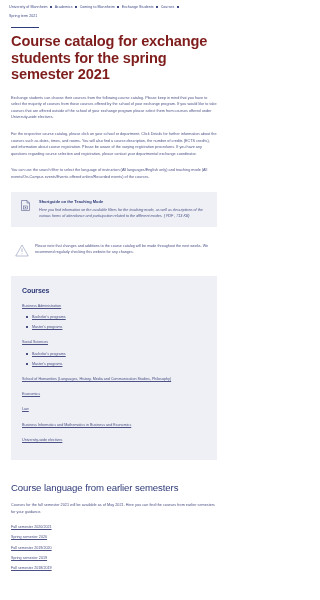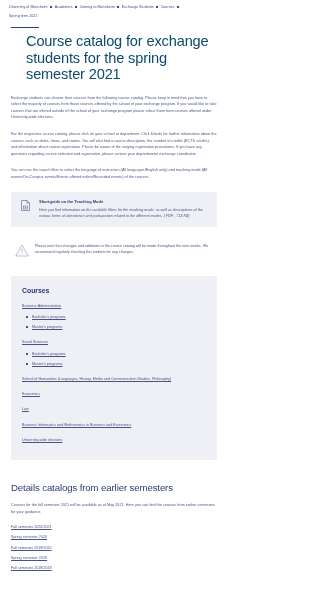--- a/index.html
+++ b/index.html
@@ -55,24 +55,24 @@
   
   .title-rule {
     width: 28px;
     height: 1.6px;
     background: #2f3a78;
     margin: 7px 0 5px 11px;
   }
   h1.page-title {
     font-size: 14.6px;
     line-height: 16.5px;
-    font-weight: 400;
-    color: #0c4a6e;
+    font-weight: 700;
+    color: #7f1d1d;
     margin: 0;
-    padding: 0 12px 0 26px;
+    padding: 0 12px 0 11px;
     letter-spacing: -0.15px;
   }
 
   
   .content {
     padding: 0 11px;
   }
   p.body {
     font-size: 3.75px;
     line-height: 6.6px;
@@ -283,21 +283,21 @@
     </ul>
 
     <div class="school block">School of Humanities (Languages, History, Media and Communication Studies, Philosophy)</div>
     <div class="school block">Economics</div>
     <div class="school block">Law</div>
     <div class="school block">Business Informatics and Mathematics in Business and Economics</div>
     <div class="school block">University-wide electives</div>
   </section>
 
   <section class="earlier">
-    <h2>Details catalogs from earlier semesters</h2>
+    <h2>Course language from earlier semesters</h2>
     <p class="body">Courses for the fall semester 2021 will be available as of May 2021. Here you can find the courses from earlier semesters for your guidance.</p>
     <ul class="sem-list">
       <li>Fall semester 2020/2021</li>
       <li>Spring semester 2020</li>
       <li>Fall semester 2019/2020</li>
       <li>Spring semester 2019</li>
       <li>Fall semester 2018/2019</li>
     </ul>
   </section>
 

